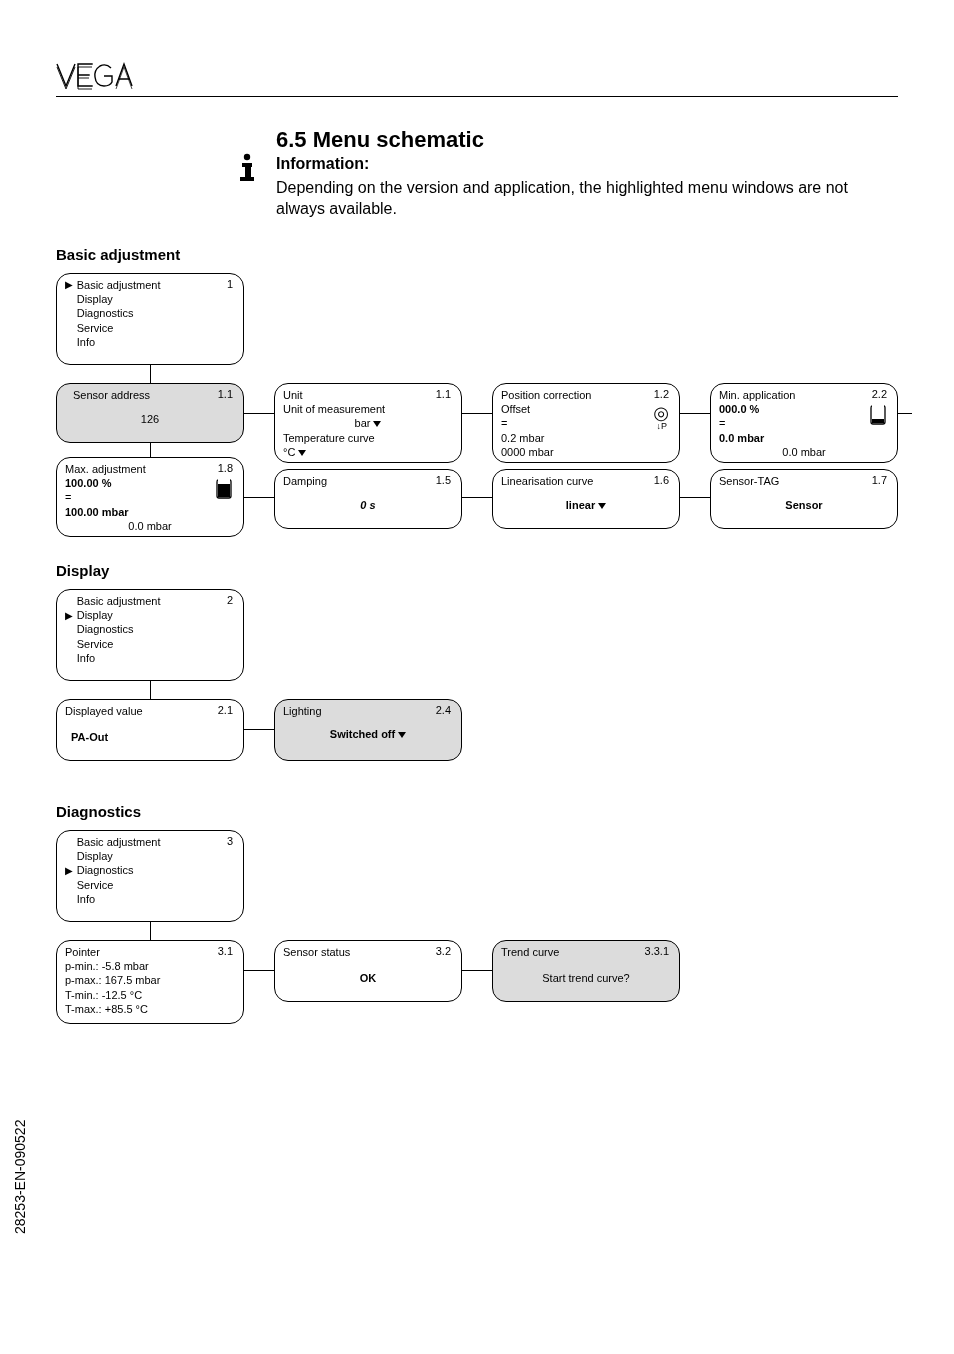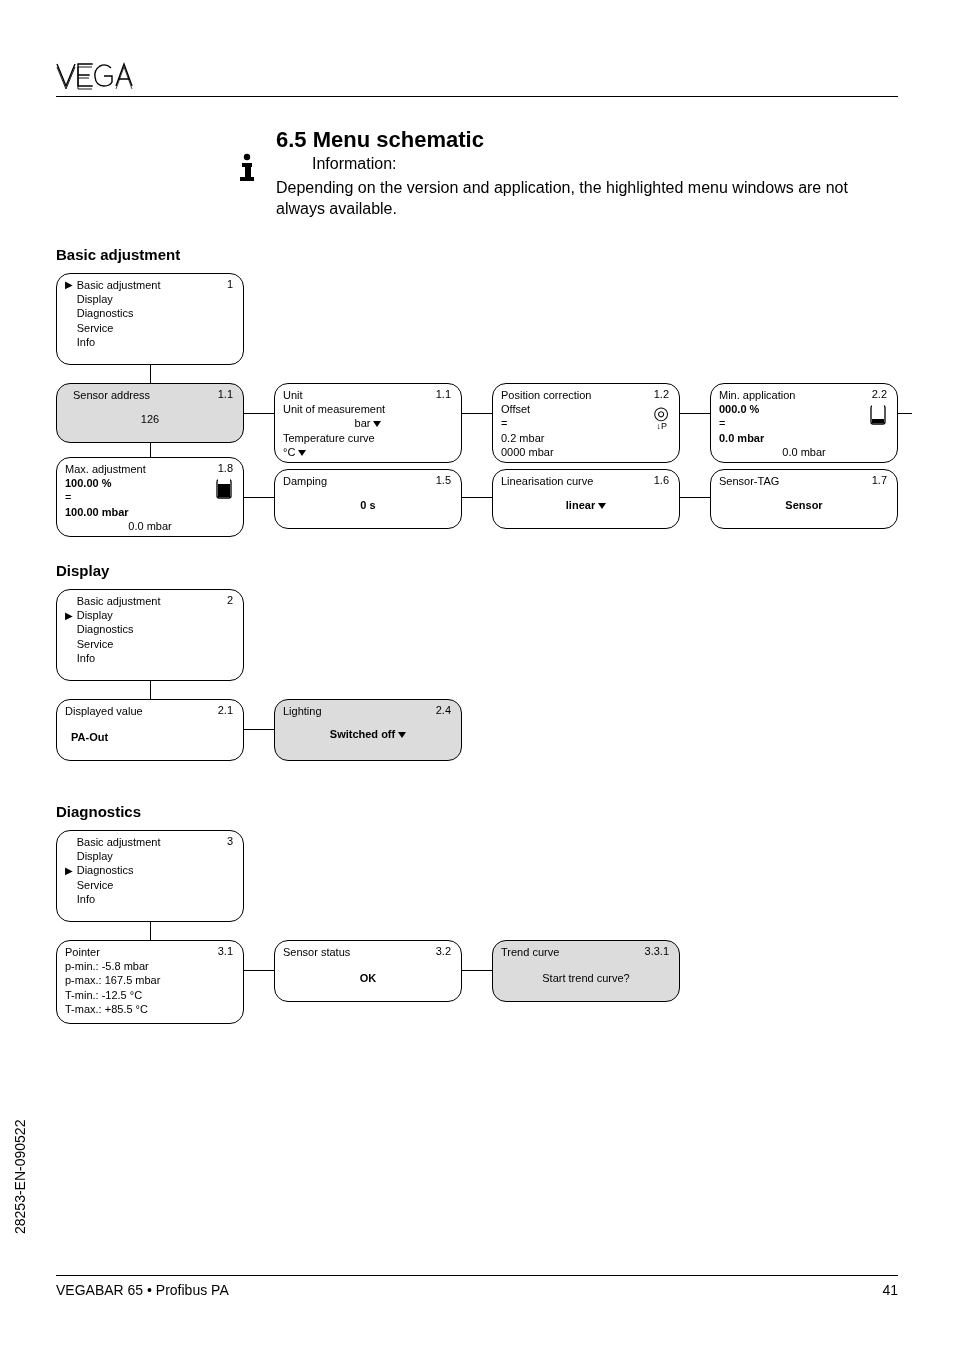--- a/index.html
+++ b/index.html
@@ -42,21 +42,21 @@
     margin-bottom: 26px;
     margin-left: 180px;
   }
   .info-icon-col {
     flex: 0 0 40px;
   }
   .info-text {
     font-size: 16px;
     line-height: 1.35;
   }
-  .info-heading { font-weight: normal; margin-bottom: 2px; margin-left: 36px; }
+  .info-heading { font-weight: bold; margin-bottom: 2px; }
   h3.subheading {
     font-size: 15px;
     font-weight: bold;
     margin-bottom: 10px;
     margin-left: 0;
   }
   .schematic {
     position: relative;
     margin-bottom: 34px;
   }
@@ -244,21 +244,21 @@
       <div>Max. adjustment</div>
       <div><b>100.00 %</b></div>
       <div>=</div>
       <div><b>100.00 mbar</b></div>
       <div class="center">0.0 mbar</div>
     </div>
 
     <div class="node" style="left:218px; top:196px; width:188px; height:60px;">
       <span class="num">1.5</span>
       <div>Damping</div>
-      <div class="center" style="margin-top:10px;"><b>0 s</b></div>
+      <div class="center" style="margin-top:10px;font-style:italic;"><b>0 s</b></div>
     </div>
     <div class="hline" style="left:188px; top:224px; width:30px;"></div>
 
     <div class="node" style="left:436px; top:196px; width:188px; height:60px;">
       <span class="num">1.6</span>
       <div>Linearisation curve</div>
       <div class="center" style="margin-top:10px;"><b class="tri-down">linear</b></div>
     </div>
     <div class="hline" style="left:406px; top:224px; width:30px;"></div>
 
@@ -358,20 +358,16 @@
     <div class="hline" style="left:188px; top:140px; width:30px;"></div>
 
     <div class="node shaded" style="left:436px; top:110px; width:188px; height:62px;">
       <span class="num">3.3.1</span>
       <div>Trend curve</div>
       <div class="center" style="margin-top:12px;">Start trend curve?</div>
     </div>
     <div class="hline" style="left:406px; top:140px; width:30px;"></div>
   </div>
 
-  <div class="footer">
-    <span>VEGABAR 65 • Profibus PA</span>
-    <span>41</span>
-  </div>
 
   <div class="side-label">28253-EN-090522</div>
 
 </div>
 
 </body></html>

